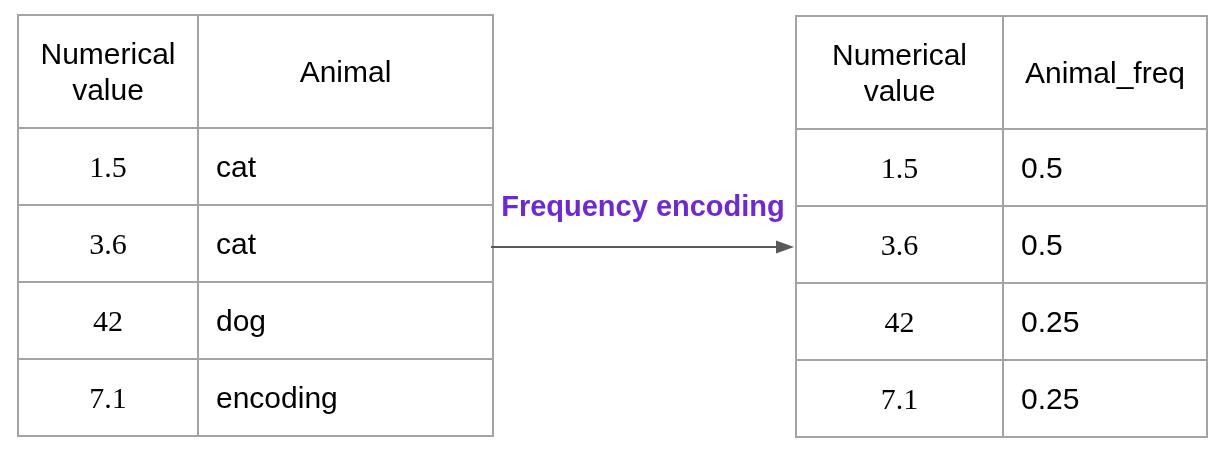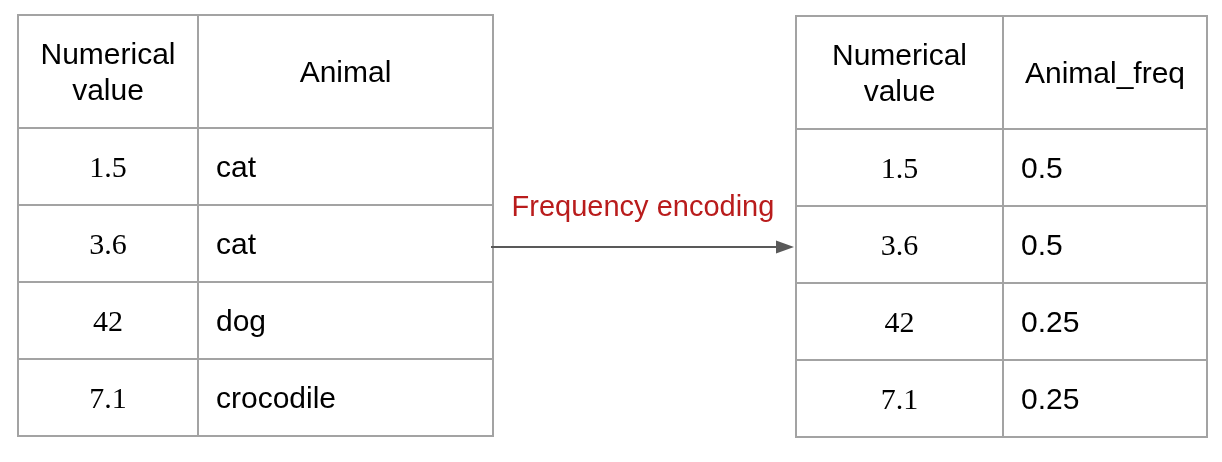--- a/index.html
+++ b/index.html
@@ -64,23 +64,23 @@
   }
   table.right-tbl col.c1 { width: 207px; }
   table.right-tbl col.c2 { width: 204px; }
   .transform-label {
     position: absolute;
     left: 488px;
     top: 189px;
     width: 310px;
     text-align: center;
     font-size: 29px;
-    font-weight: normal;
+    font-weight: bold;
     line-height: 1.2;
-    color: #b91c1c;
+    color: #6d28d9;
     white-space: nowrap;
   }
   .arrow-svg {
     position: absolute;
     left: 491px;
     top: 237px;
     width: 304px;
     height: 20px;
   }
 </style>
@@ -108,21 +108,21 @@
       <tr>
         <td class="num">3.6</td>
         <td class="txt">cat</td>
       </tr>
       <tr>
         <td class="num">42</td>
         <td class="txt">dog</td>
       </tr>
       <tr>
         <td class="num">7.1</td>
-        <td class="txt">crocodile</td>
+        <td class="txt">encoding</td>
       </tr>
     </tbody>
   </table>
 
   <div class="transform-label">Frequency encoding</div>
 
   <svg class="arrow-svg" viewBox="0 0 304 20" aria-hidden="true">
     <line x1="0" y1="10" x2="287" y2="10" stroke="#595959" stroke-width="2"></line>
     <polygon points="285,3.5 303,10 285,16.5" fill="#595959"></polygon>
   </svg>

